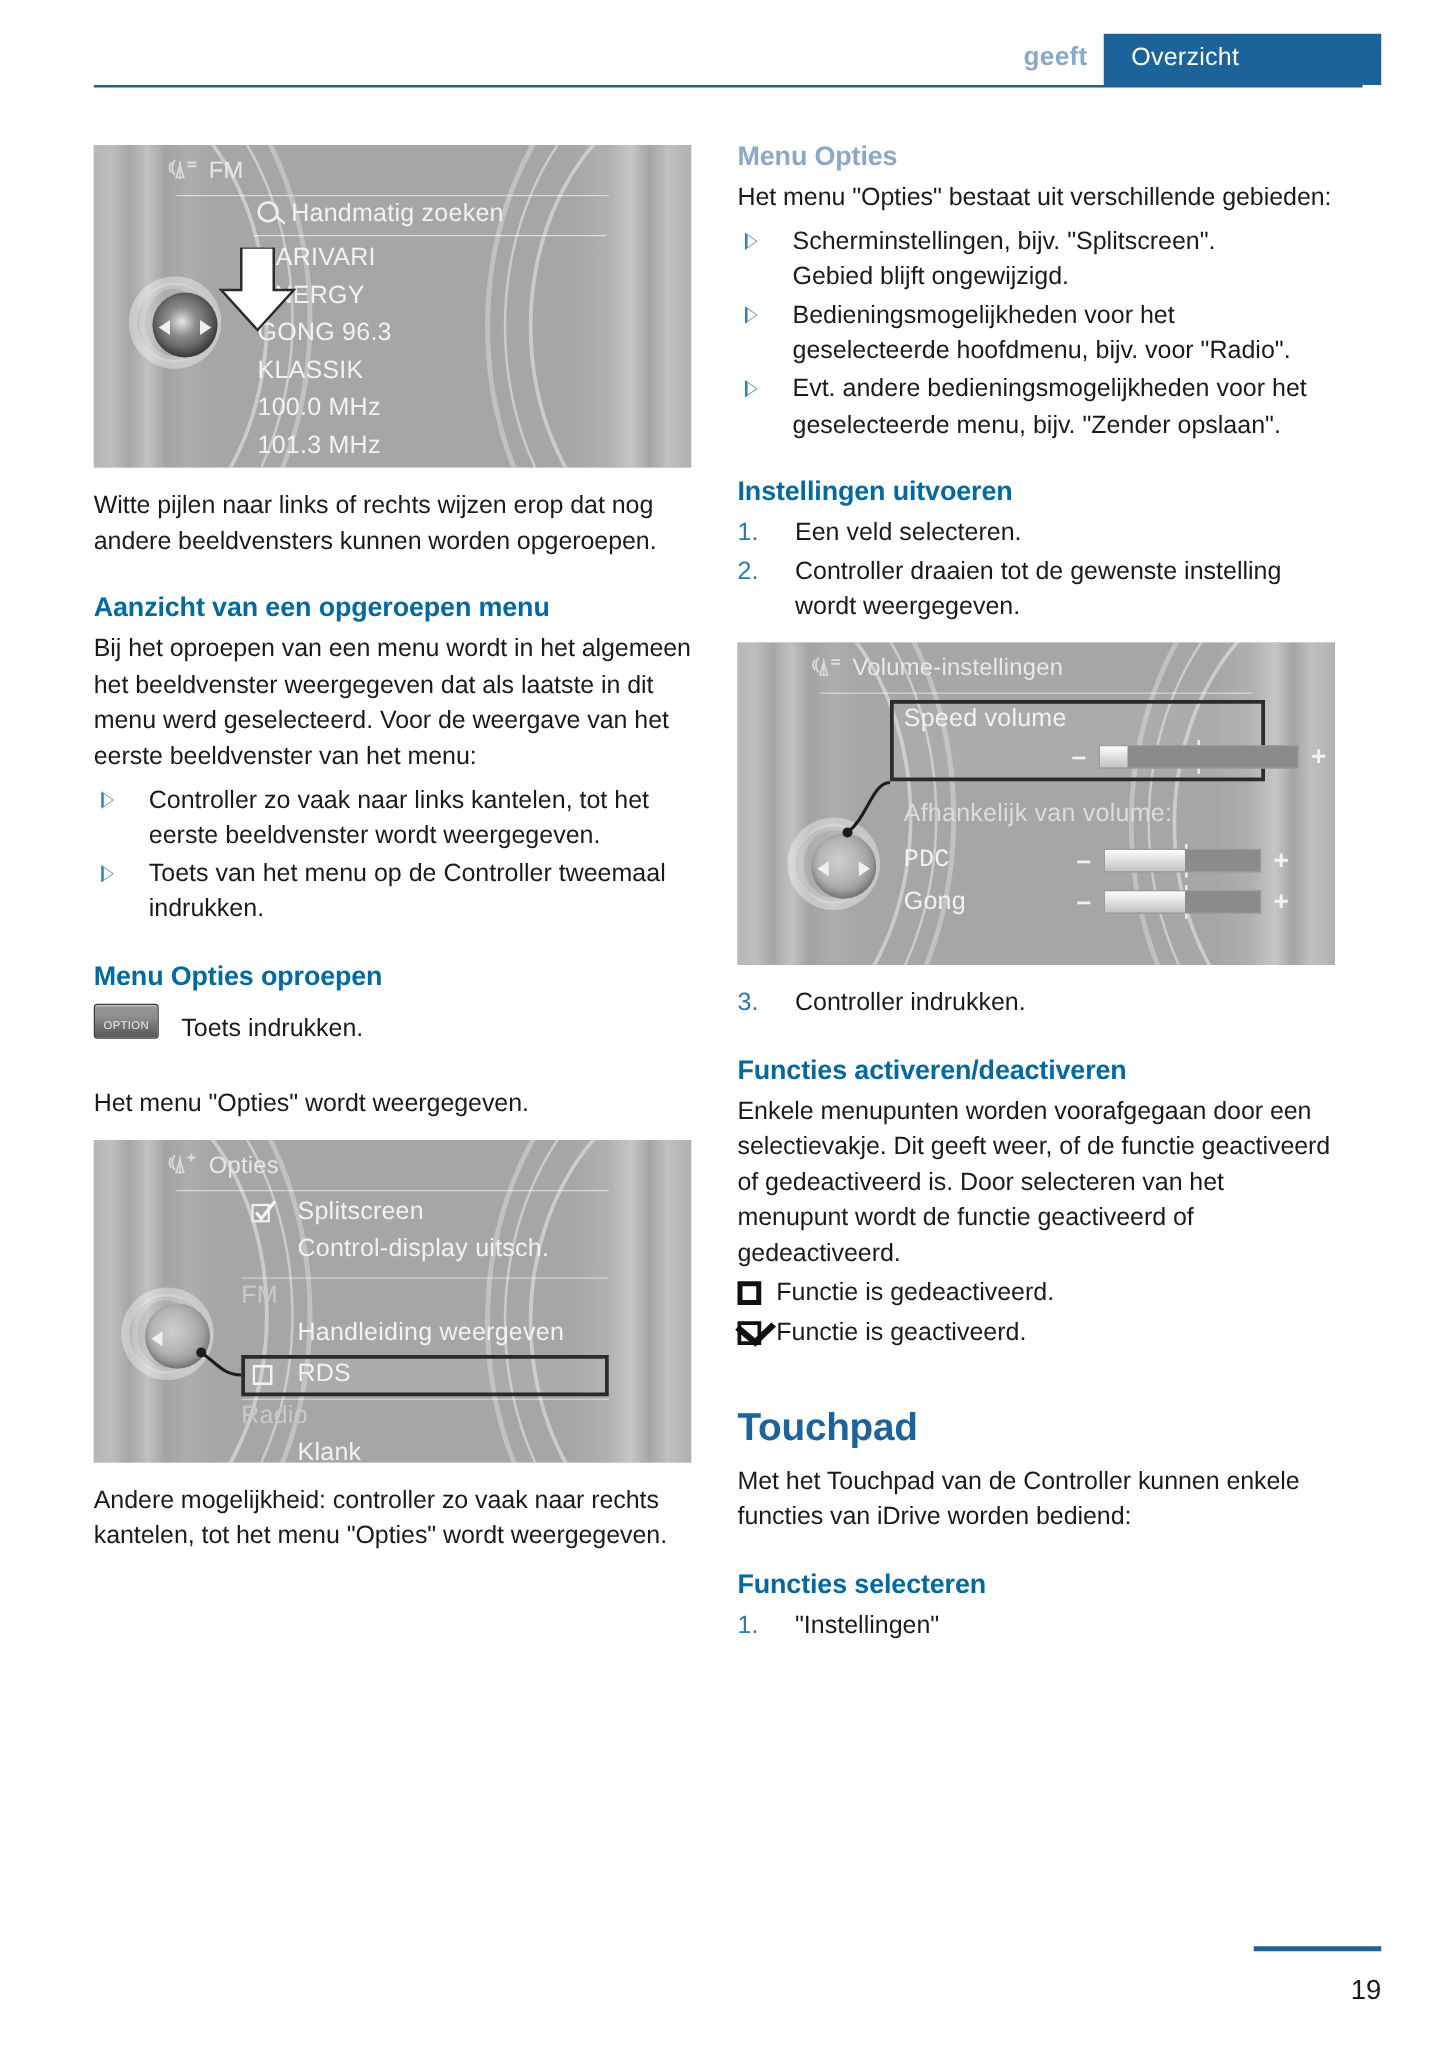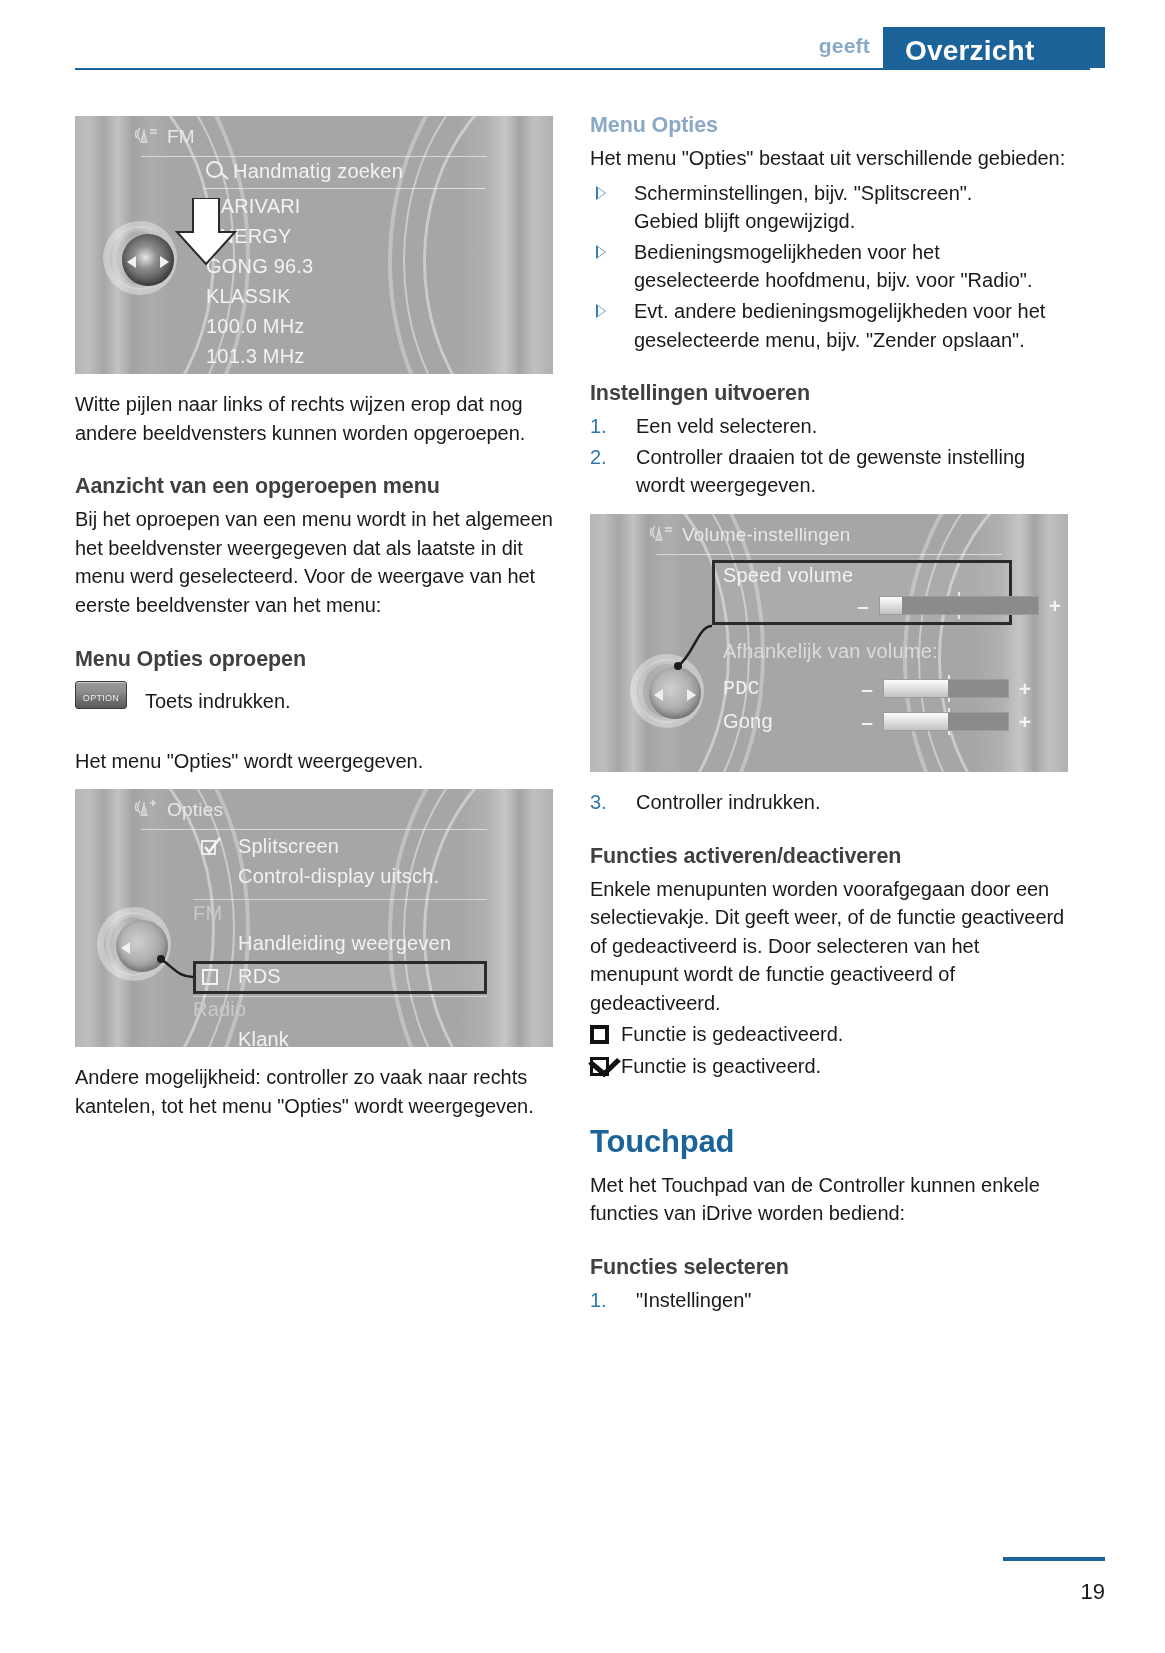--- a/index.html
+++ b/index.html
@@ -17,34 +17,34 @@
     position: absolute; left: 75px; top: 68px; width: 1015px; height: 2px;
     background: #1b6399;
   }
   .tab-active {
     position: absolute; right: 60px; top: 27px;
     width: 222px; height: 41px;
     background: #1b6399;
   }
   .tab-active-label {
     position: absolute; left: 22px; top: 8px;
-    font-size: 28px; font-weight: bold; color: #ffffff; letter-spacing: 0.2px;
+    font-size: 20px; font-weight: normal; color: #ffffff; letter-spacing: 0.2px;
   }
   .tab-inactive {
     position: absolute; right: 295px; top: 34px;
     font-size: 21px; font-weight: bold; color: #8aa9c6; letter-spacing: 0.2px;
   }
 
   
   .col { position: absolute; top: 112px; width: 478px; }
   .col-left  { left: 75px; }
   .col-right { left: 590px; }
 
   h2.section {
-    color: #404040; font-size: 21.5px; font-weight: bold;
+    color: #0369a1; font-size: 21.5px; font-weight: bold;
     line-height: 27px; margin: 26px 0 5px 0; letter-spacing: -0.1px;
   }
   h1.chapter {
     color: #1b6399; font-size: 31px; font-weight: bold;
     line-height: 38px; margin: 42px 0 10px 0; letter-spacing: -0.2px;
   }
   p.body {
     font-size: 20px; line-height: 28.6px; margin: 0 0 0 0;
     letter-spacing: -0.05px;
   }
@@ -295,20 +295,30 @@
       <svg class="bigarrow" width="70" height="70" viewBox="0 0 70 70">
         <polygon points="22,0 48,0 48,34 64,34 35,66 6,34 22,34" fill="#ffffff" stroke="#2b2b2b" stroke-width="2"></polygon>
       </svg>
     </div>
 
     <p class="body" style="margin-top:16px;">Witte pijlen naar links of rechts wijzen erop dat nog andere beeldvensters kunnen worden opgeroepen.</p>
 
     <h2 class="section">Aanzicht van een opgeroepen menu</h2>
     <p class="body">Bij het oproepen van een menu wordt in het algemeen het beeldvenster weergegeven dat als laatste in dit menu werd geselecteerd. Voor de weergave van het eerste beeldvenster van het menu:</p>
 
+    <ul class="bullets">
+      <li>
+        <span class="tri"></span>
+        <span>Controller zo vaak naar links kantelen, tot het eerste beeldvenster wordt weergegeven.</span>
+      </li>
+      <li>
+        <span class="tri"></span>
+        <span>Toets van het menu op de Controller tweemaal indrukken.</span>
+      </li>
+    </ul>
 
     <h2 class="section">Menu Opties oproepen</h2>
 
     <div class="optrow">
       <div class="optkey">
         <span>OPTION</span>
       </div>
       <div class="optlabel">Toets indrukken.</div>
     </div>
 

